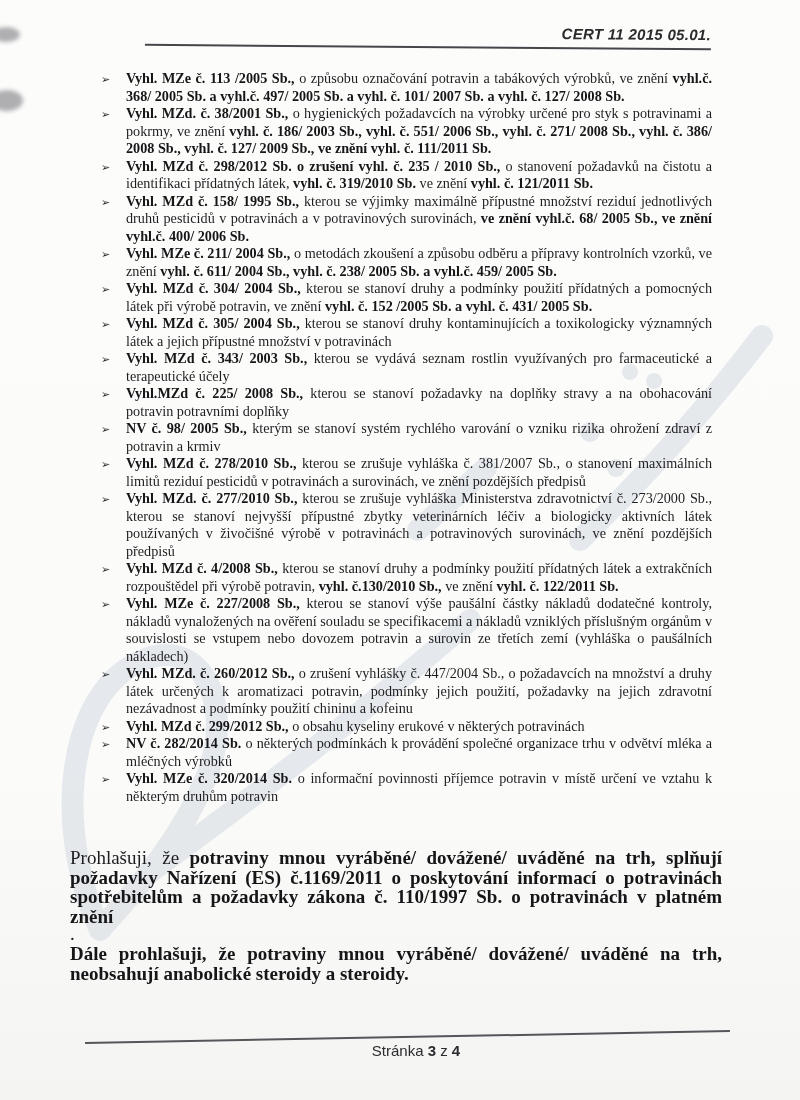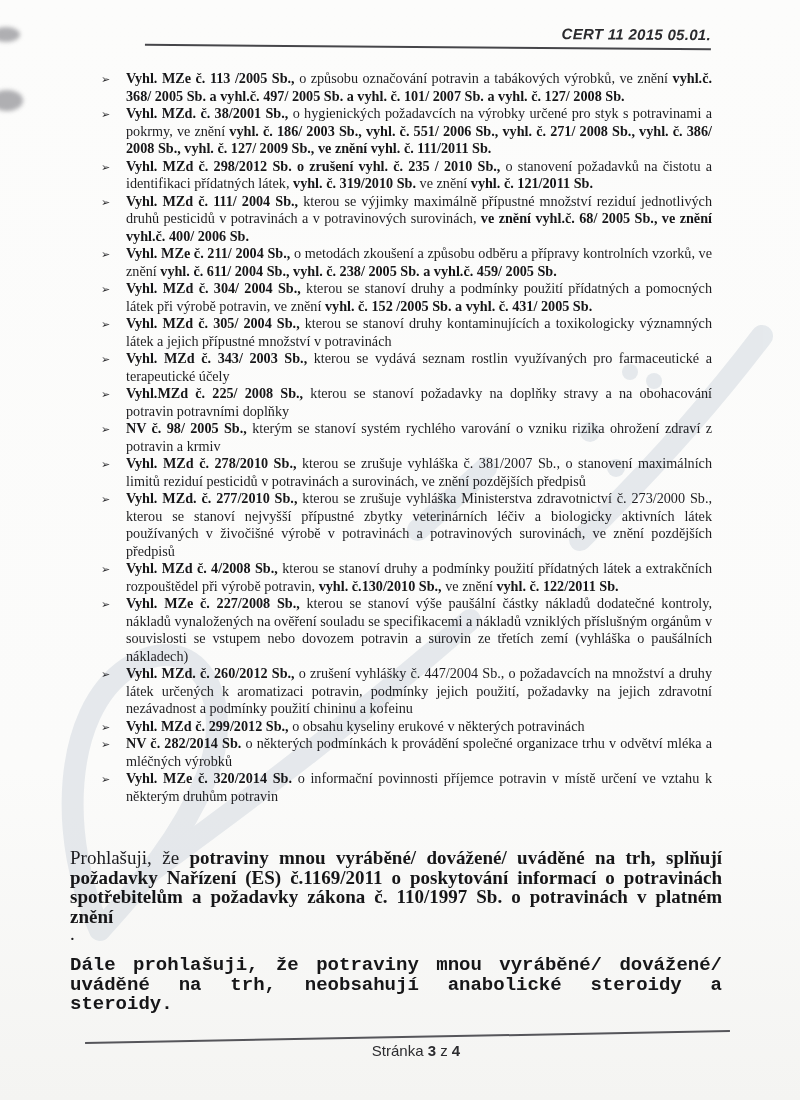--- a/index.html
+++ b/index.html
@@ -50,21 +50,21 @@
   .seg-b { font-weight: bold; color: #161618; }
 
   
   .paragraphs {
     position: absolute; top: 848px; left: 70px; width: 652px;
     font-size: 19px; line-height: 19.5px;
   }
   .para { text-align: justify; }
   .para + .para { margin-top: 15px; }
   .para.dot-line { margin-top: 2px; line-height: 12px; }
-  .para.final { margin-top: 16px; font-family: Liberation Mono, monospace; }
+  .para.final { margin-top: 4px; }
 
   
   .footer-rule {
     position: absolute; top: 1036px; left: 85px; width: 645px;
     border-top: 2px solid #55555a;
     transform: rotate(-1.05deg);
   }
   .doc-footer {
     position: absolute; top: 1042px; left: 16px; width: 100%;
     text-align: center;
@@ -99,21 +99,21 @@
   <div class="smudge s2"></div>
 
   <div class="doc-header">
     <span>CERT 11 2015 05.01.</span>
   </div>
 
   <div class="reg-list">
       <div class="reg-item"><span class="bullet">➢</span><span><span class="seg seg-b">Vyhl. MZe č. 113 /2005 Sb.,</span><span class="seg"> o způsobu označování potravin a tabákových výrobků, ve znění </span><span class="seg seg-b">vyhl.č. 368/ 2005 Sb. a vyhl.č. 497/ 2005 Sb. a vyhl. č. 101/ 2007 Sb. a vyhl. č. 127/ 2008 Sb.</span></span></div>
       <div class="reg-item"><span class="bullet">➢</span><span><span class="seg seg-b">Vyhl. MZd. č. 38/2001 Sb.,</span><span class="seg"> o hygienických požadavcích na výrobky určené pro styk s potravinami a pokrmy, ve znění </span><span class="seg seg-b">vyhl. č. 186/ 2003 Sb., vyhl. č. 551/ 2006 Sb., vyhl. č. 271/ 2008 Sb., vyhl. č. 386/ 2008 Sb., vyhl. č. 127/ 2009 Sb., ve znění vyhl. č. 111/2011 Sb.</span></span></div>
       <div class="reg-item"><span class="bullet">➢</span><span><span class="seg seg-b">Vyhl. MZd č. 298/2012 Sb. o zrušení vyhl. č. 235 / 2010 Sb.,</span><span class="seg"> o stanovení požadavků na čistotu a identifikaci přídatných látek, </span><span class="seg seg-b">vyhl. č. 319/2010 Sb.</span><span class="seg"> ve znění </span><span class="seg seg-b">vyhl. č. 121/2011 Sb.</span></span></div>
-      <div class="reg-item"><span class="bullet">➢</span><span><span class="seg seg-b">Vyhl. MZd č. 111/ 2004 Sb.,</span><span class="seg"> kterou se výjimky maximálně přípustné množství reziduí jednotlivých druhů pesticidů v potravinách a v potravinových surovinách, </span><span class="seg seg-b">ve znění vyhl.č. 68/ 2005 Sb., ve znění vyhl.č. 400/ 2006 Sb.</span></span></div>
+      <div class="reg-item"><span class="bullet">➢</span><span><span class="seg seg-b">Vyhl. MZd č. 158/ 1995 Sb.,</span><span class="seg"> kterou se výjimky maximálně přípustné množství reziduí jednotlivých druhů pesticidů v potravinách a v potravinových surovinách, </span><span class="seg seg-b">ve znění vyhl.č. 68/ 2005 Sb., ve znění vyhl.č. 400/ 2006 Sb.</span></span></div>
       <div class="reg-item"><span class="bullet">➢</span><span><span class="seg seg-b">Vyhl. MZe č. 211/ 2004 Sb.,</span><span class="seg"> o metodách zkoušení a způsobu odběru a přípravy kontrolních vzorků, ve znění </span><span class="seg seg-b">vyhl. č. 611/ 2004 Sb., vyhl. č. 238/ 2005 Sb. a vyhl.č. 459/ 2005 Sb.</span></span></div>
       <div class="reg-item"><span class="bullet">➢</span><span><span class="seg seg-b">Vyhl. MZd č. 304/ 2004 Sb.,</span><span class="seg"> kterou se stanoví druhy a podmínky použití přídatných a pomocných látek při výrobě potravin, ve znění </span><span class="seg seg-b">vyhl. č. 152 /2005 Sb. a vyhl. č. 431/ 2005 Sb.</span></span></div>
       <div class="reg-item"><span class="bullet">➢</span><span><span class="seg seg-b">Vyhl. MZd č. 305/ 2004 Sb.,</span><span class="seg"> kterou se stanoví druhy kontaminujících a toxikologicky významných látek a jejich přípustné množství v potravinách</span></span></div>
       <div class="reg-item"><span class="bullet">➢</span><span><span class="seg seg-b">Vyhl. MZd č. 343/ 2003 Sb.,</span><span class="seg"> kterou se vydává seznam rostlin využívaných pro farmaceutické a terapeutické účely</span></span></div>
       <div class="reg-item"><span class="bullet">➢</span><span><span class="seg seg-b">Vyhl.MZd č. 225/ 2008 Sb.,</span><span class="seg"> kterou se stanoví požadavky na doplňky stravy a na obohacování potravin potravními doplňky</span></span></div>
       <div class="reg-item"><span class="bullet">➢</span><span><span class="seg seg-b">NV č. 98/ 2005 Sb.,</span><span class="seg"> kterým se stanoví systém rychlého varování o vzniku rizika ohrožení zdraví z potravin a krmiv</span></span></div>
       <div class="reg-item"><span class="bullet">➢</span><span><span class="seg seg-b">Vyhl. MZd č. 278/2010 Sb.,</span><span class="seg"> kterou se zrušuje vyhláška č. 381/2007 Sb., o stanovení maximálních limitů reziduí pesticidů v potravinách a surovinách, ve znění pozdějších předpisů</span></span></div>
       <div class="reg-item"><span class="bullet">➢</span><span><span class="seg seg-b">Vyhl. MZd. č. 277/2010 Sb.,</span><span class="seg"> kterou se zrušuje vyhláška Ministerstva zdravotnictví č. 273/2000 Sb., kterou se stanoví nejvyšší přípustné zbytky veterinárních léčiv a biologicky aktivních látek používaných v živočišné výrobě v potravinách a potravinových surovinách, ve znění pozdějších předpisů</span></span></div>
       <div class="reg-item"><span class="bullet">➢</span><span><span class="seg seg-b">Vyhl. MZd č. 4/2008 Sb.,</span><span class="seg"> kterou se stanoví druhy a podmínky použití přídatných látek a extrakčních rozpouštědel při výrobě potravin, </span><span class="seg seg-b">vyhl. č.130/2010 Sb.,</span><span class="seg"> ve znění </span><span class="seg seg-b">vyhl. č. 122/2011 Sb.</span></span></div>
       <div class="reg-item"><span class="bullet">➢</span><span><span class="seg seg-b">Vyhl. MZe č. 227/2008 Sb.,</span><span class="seg"> kterou se stanoví výše paušální částky nákladů dodatečné kontroly, nákladů vynaložených na ověření souladu se specifikacemi a nákladů vzniklých příslušným orgánům v souvislosti se vstupem nebo dovozem potravin a surovin ze třetích zemí (vyhláška o paušálních nákladech)</span></span></div>

